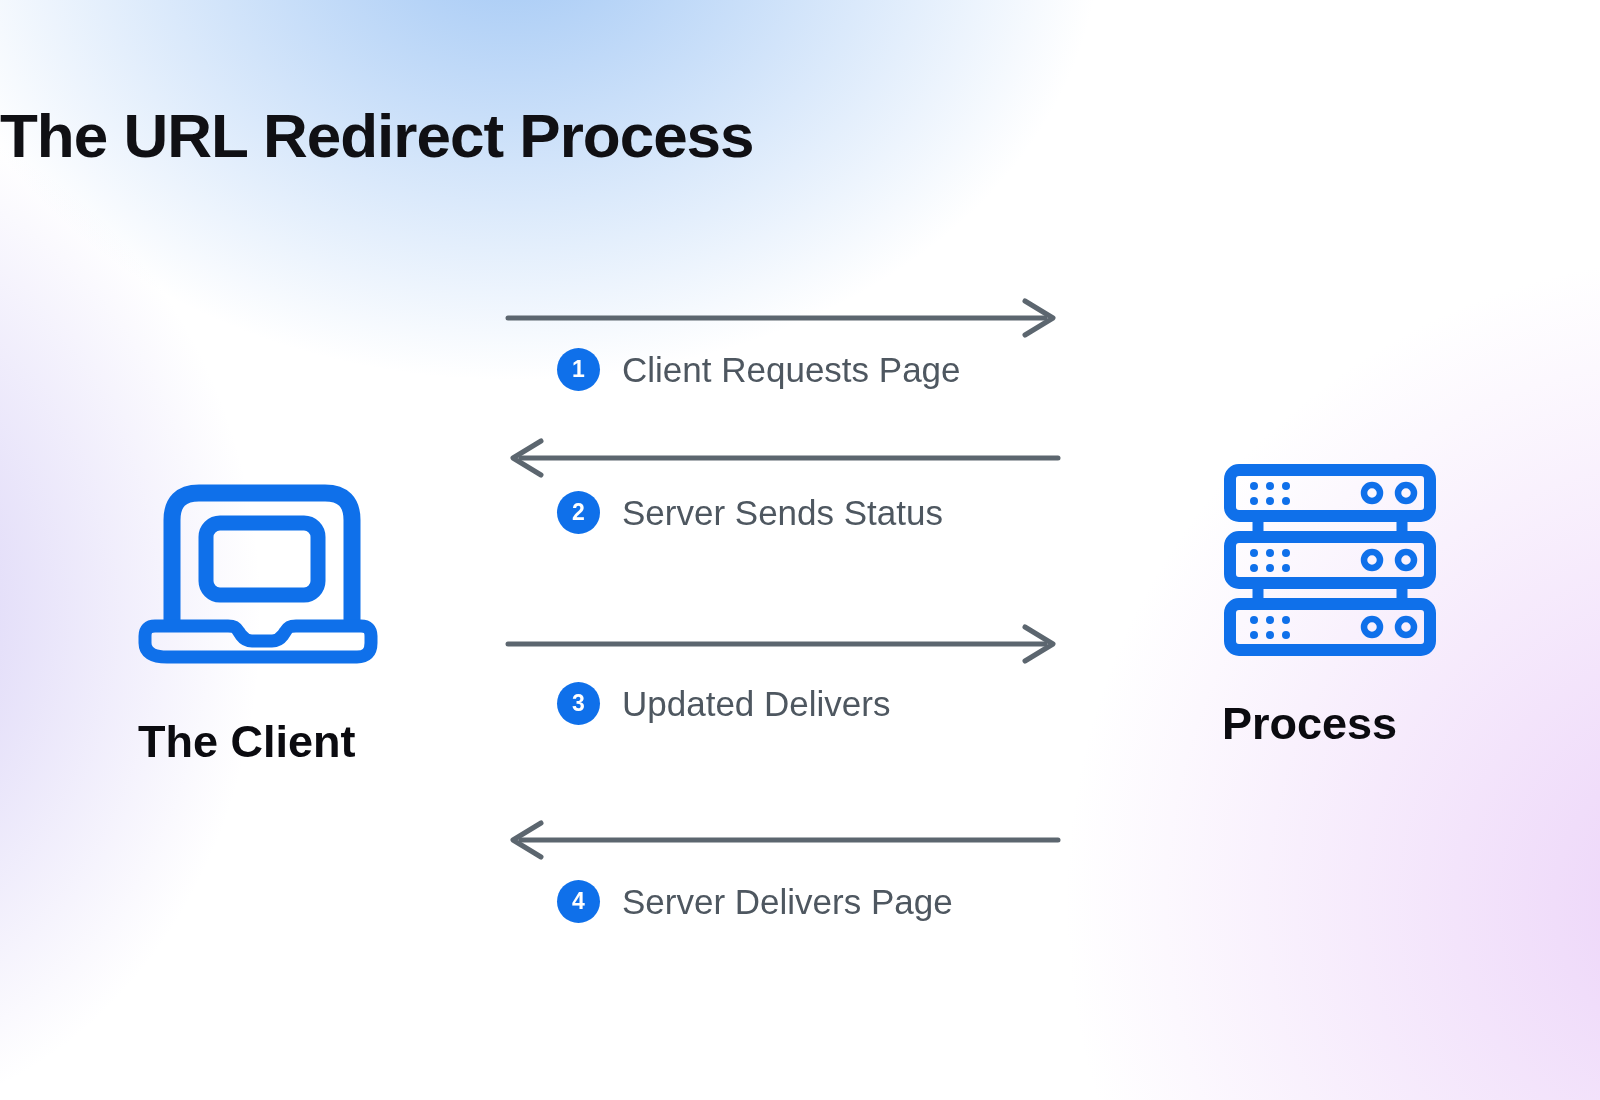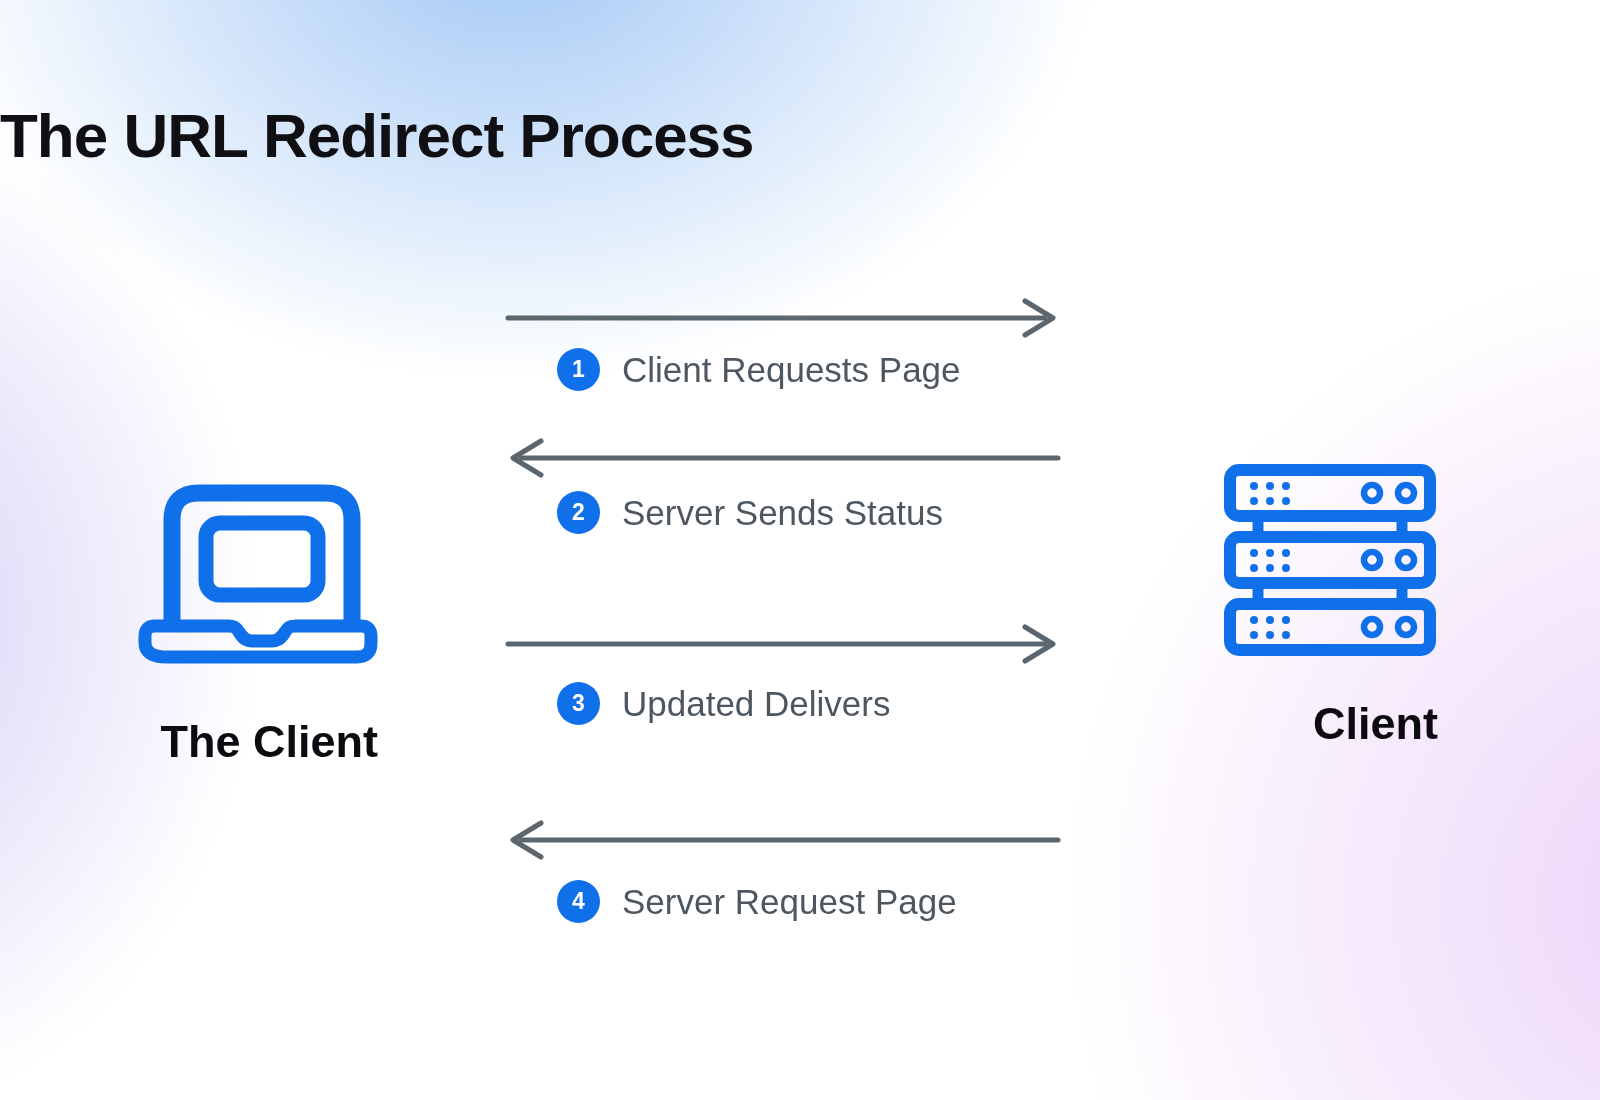--- a/index.html
+++ b/index.html
@@ -36,21 +36,21 @@
   }
 
   .figure { position: absolute; text-align: center; }
   .figure svg { display: block; color: var(--accent); }
   .figure .fig-label {
     font-size: 45px;
     font-weight: 700;
     color: var(--label);
     white-space: nowrap;
     margin-top: 0;
-    text-align: right;
+    text-align: left;
   }
   .client-figure { left: 138px; top: 468px; width: 240px; }
   .client-figure .fig-label { margin-top: 48px; }
   .server-figure { left: 1222px; top: 462px; width: 216px; }
   .server-figure .fig-label { margin-top: 40px; }
 
   .steps {
     position: absolute;
     left: 505px; top: 0;
     width: 556px; height: 1100px;
@@ -148,21 +148,21 @@
         <circle cx="32" cy="158" r="4"></circle>
           <circle cx="48" cy="158" r="4"></circle>
           <circle cx="64" cy="158" r="4"></circle>
         <circle cx="32" cy="173" r="4"></circle>
           <circle cx="48" cy="173" r="4"></circle>
           <circle cx="64" cy="173" r="4"></circle>
       </g>
       <circle cx="150" cy="165" r="8" stroke-width="6.5"></circle>
       <circle cx="184" cy="165" r="8" stroke-width="6.5"></circle>
     </svg>
-    <div class="fig-label">Client</div>
+    <div class="fig-label">Process</div>
   </div>
 
   <div class="steps">
 
     <div class="flow-arrow arrow-1">
       <svg width="556" height="44" viewBox="0 0 556 44" fill="none" stroke="currentColor" stroke-width="5" stroke-linecap="round" stroke-linejoin="round">
         <line x1="3" y1="22" x2="540" y2="22"></line>
           <polyline points="520,5 548,22 520,39"></polyline>
       </svg>
     </div>
@@ -202,19 +202,19 @@
 
     <div class="flow-arrow arrow-4">
       <svg width="556" height="44" viewBox="0 0 556 44" fill="none" stroke="currentColor" stroke-width="5" stroke-linecap="round" stroke-linejoin="round">
         <line x1="16" y1="22" x2="553" y2="22"></line>
           <polyline points="36,5 8,22 36,39"></polyline>
       </svg>
     </div>
     <div class="step-row row-4">
       <div class="badge">4</div>
       <div class="step-text">
-        <div class="step-line">Server Request Page</div>
+        <div class="step-line">Server Delivers Page</div>
 
       </div>
     </div>
 
   </div>
 </div>
 
 </body></html>

